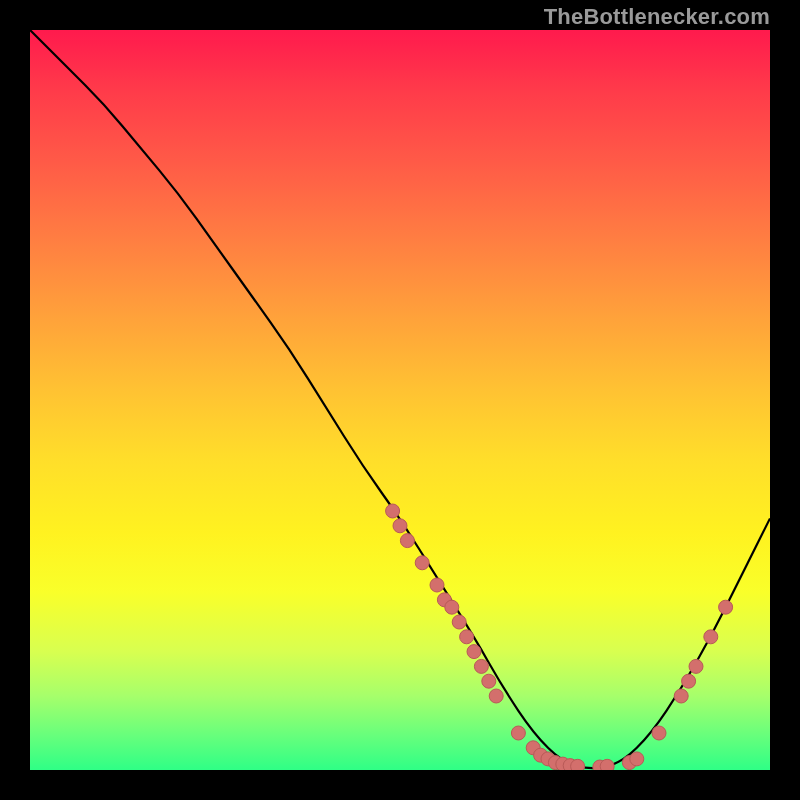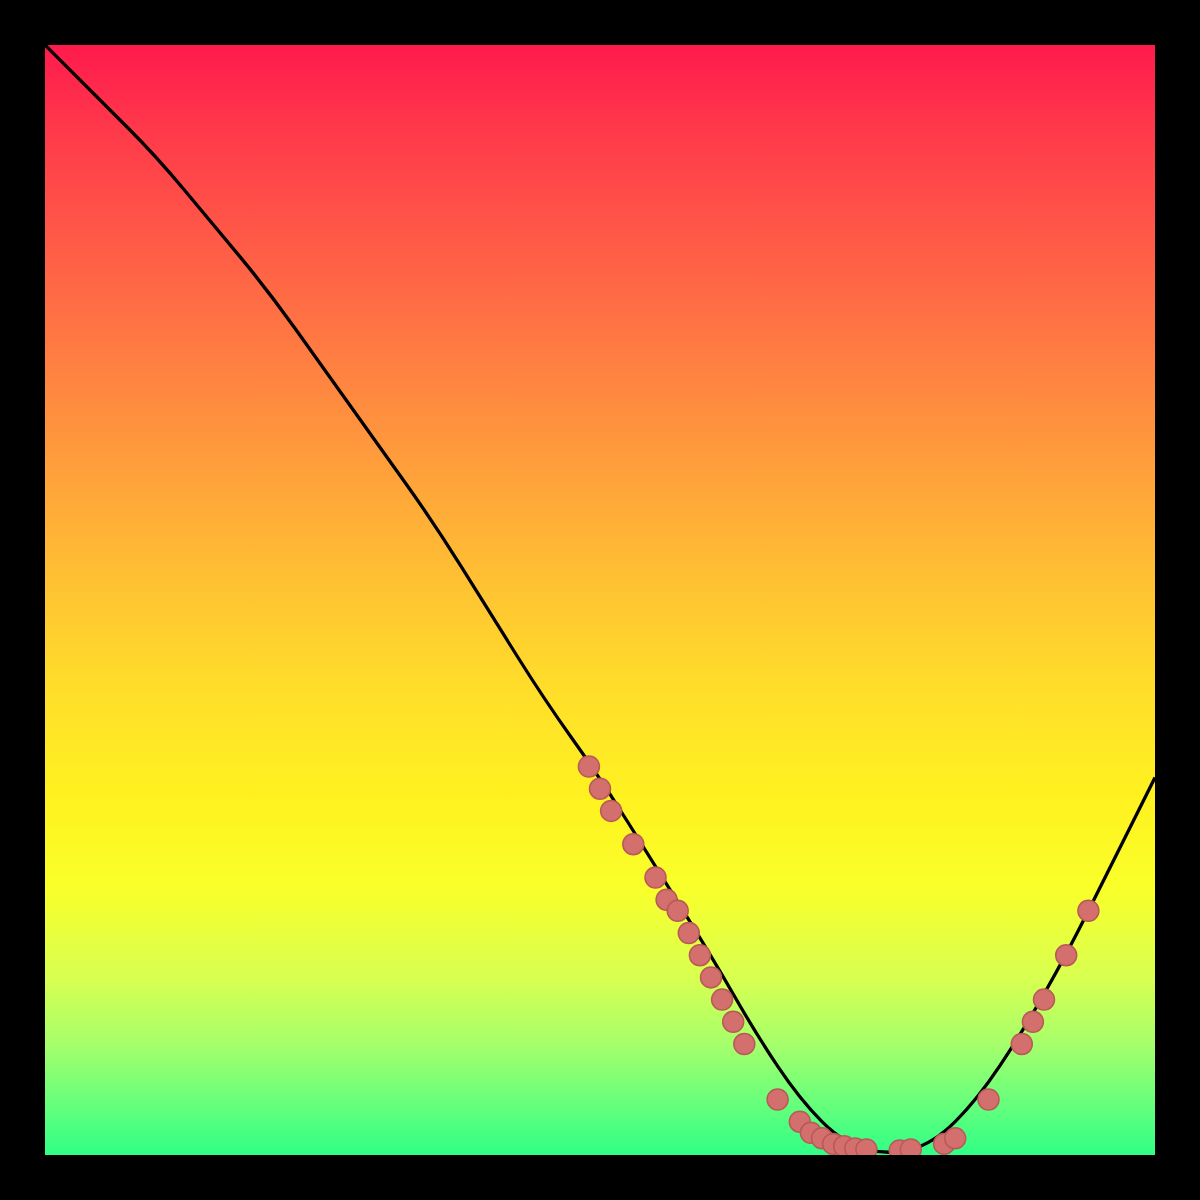--- a/index.html
+++ b/index.html
@@ -56,20 +56,21 @@
     font-weight: 600;
     letter-spacing: 0.2px;
     user-select: none;
   }
 </style>
 </head>
 <body>
 
 <div class="stage">
 
+  <div class="watermark">TheBottlenecker.com</div>
 
   <div class="plot-area">
     <svg class="svg-layer" viewBox="0 0 740 740" preserveAspectRatio="none">
       <path id="curve-path" fill="none" stroke="#000000" stroke-width="2.2" d="M 0.0 0.0 Q 37.0 37.0 55.5 55.5 Q 74.0 74.0 92.5 96.2 Q 111.0 118.4 129.5 140.6 Q 148.0 162.8 166.5 188.7 Q 185.0 214.6 203.5 240.5 Q 222.0 266.4 240.5 292.3 Q 259.0 318.2 277.5 347.8 Q 296.0 377.4 314.5 407.0 Q 333.0 436.6 351.5 462.5 Q 370.0 488.4 388.5 518.0 Q 407.0 547.6 425.5 577.2 Q 444.0 606.8 458.8 632.7 Q 473.6 658.6 488.4 680.8 Q 503.2 703.0 518.0 717.8 Q 532.8 732.6 547.6 736.3 Q 562.4 740.0 577.2 736.3 Q 592.0 732.6 606.8 717.8 Q 621.6 703.0 636.4 680.8 Q 651.2 658.6 666.0 632.7 Q 680.8 606.8 695.6 577.2 Q 710.4 547.6 725.2 518.0 T 740.0 488.4"></path>
       <g id="marker-layer">
           <circle cx="362.6" cy="481.0" r="7" fill="#d36f6c" stroke="#b85a57" stroke-width="1"></circle>
           <circle cx="370.0" cy="495.8" r="7" fill="#d36f6c" stroke="#b85a57" stroke-width="1"></circle>
           <circle cx="377.4" cy="510.6" r="7" fill="#d36f6c" stroke="#b85a57" stroke-width="1"></circle>
           <circle cx="392.2" cy="532.8" r="7" fill="#d36f6c" stroke="#b85a57" stroke-width="1"></circle>
           <circle cx="407.0" cy="555.0" r="7" fill="#d36f6c" stroke="#b85a57" stroke-width="1"></circle>

